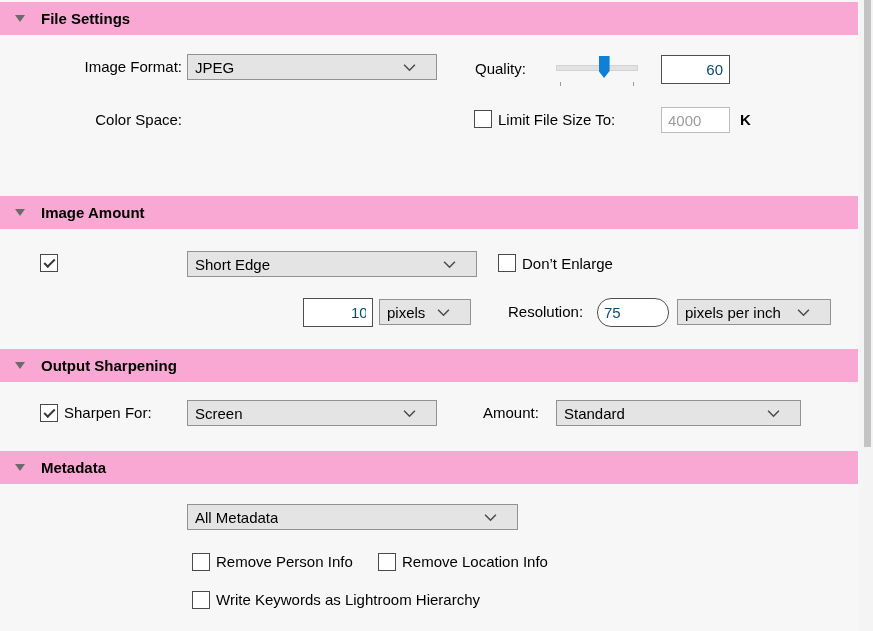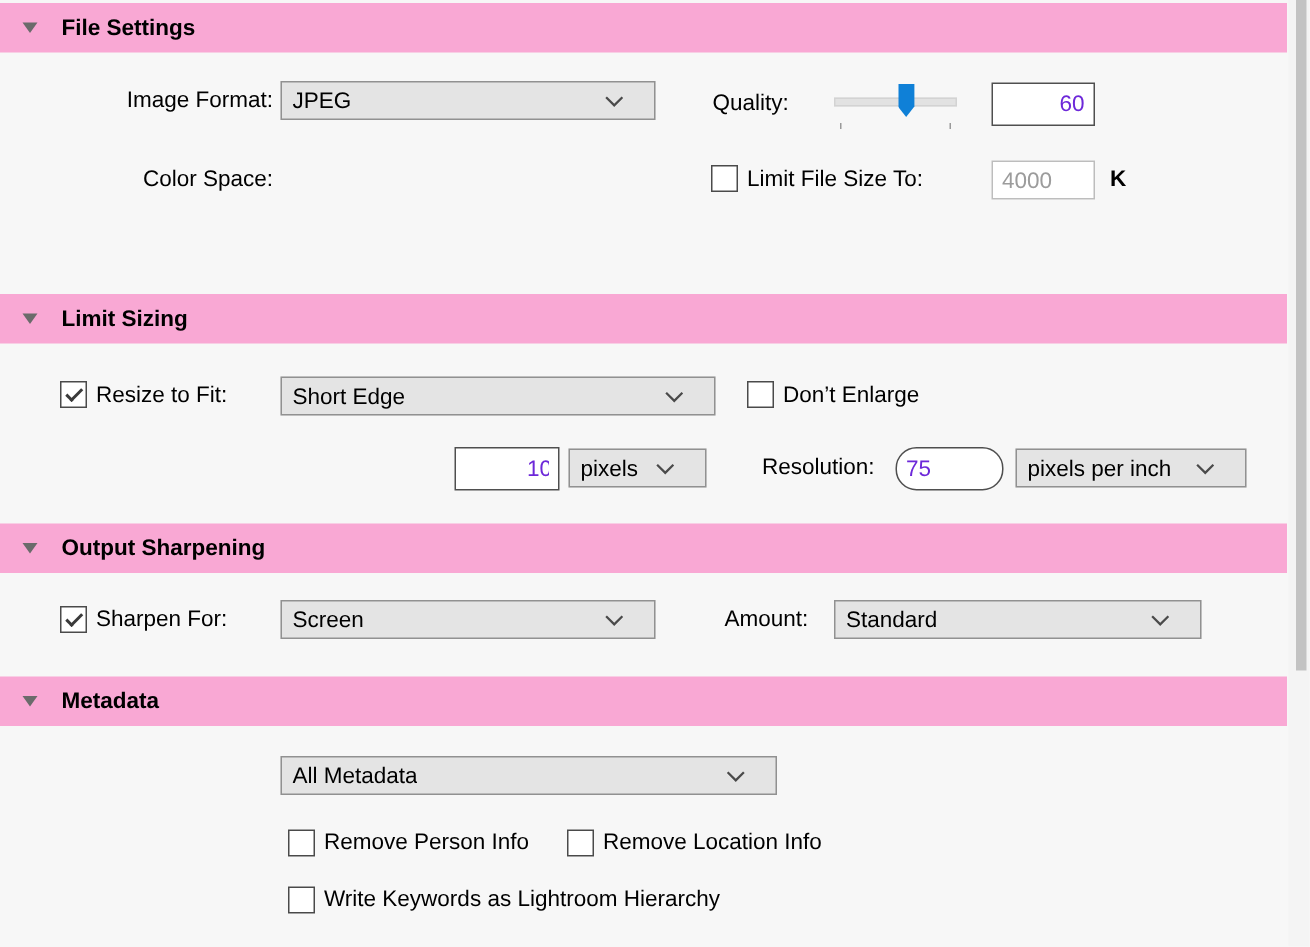--- a/index.html
+++ b/index.html
@@ -34,21 +34,21 @@
     display:flex;align-items:center;justify-content:space-between;
     padding:0 20px 0 7px;cursor:default;
   }
   .dd-text{white-space:nowrap;overflow:hidden;}
   .chev{flex:0 0 auto;margin-left:6px;}
 
   
   .tbox{
     position:absolute;box-sizing:border-box;height:29px;
     border:1px solid #4f4f4f;background:#fff;
-    font-family:"Liberation Sans",sans-serif;font-size:15px;color:#6d28d9;
+    font-family:"Liberation Sans",sans-serif;font-size:15px;color:#0c4a6e;
     padding:0 6px;outline:none;
   }
   .tbox.right{text-align:right;}
   .tbox:disabled{border-color:#bdbdbd;color:#9c9c9c;background:#fff;}
 
   
   .cb{
     position:absolute;width:18px;height:18px;box-sizing:border-box;
     background:#fff;border:1px solid #4a4a4a;
   }
@@ -105,25 +105,24 @@
 
   <div class="rlabel" style="top:107px">Color Space:</div>
 
   <div class="cb" style="left:474px;top:110px"></div>
   <div class="llabel" style="left:498px;top:107px">Limit File Size To:</div>
   <input class="tbox" style="left: 661px; top: 107px; width: 69px; height: 26px;" disabled="" value="4000">
   <div class="llabel" style="left:740px;top:107px;font-weight:600">K</div>
 
   <div class="sec-header" style="top:196px">
     <span class="tri"></span>
-    <span class="sec-title">Limit Sizing</span>
+    <span class="sec-title">Image Amount</span>
   </div>
 
   <div class="cb checked" style="left:40px;top:254px"></div>
-  <div class="llabel" style="left:64px;top:251px">Resize to Fit:</div>
   <div class="dd" style="left:187px;top:251px;width:290px">
     <span class="dd-text">Short Edge</span>
     <svg class="chev" width="13" height="9" viewBox="0 0 12 8">
         <path d="M1 1.5 L6 6.5 L11 1.5" fill="none" stroke="#4a4a4a" stroke-width="1.4"></path>
       </svg>
   </div>
   <div class="cb" style="left:498px;top:254px"></div>
   <div class="llabel" style="left:522px;top:251px">Don’t Enlarge</div>
 
   <input class="tbox" style="left: 303px; top: 298px; width: 70px; padding-left: 47px;" value="1080">

